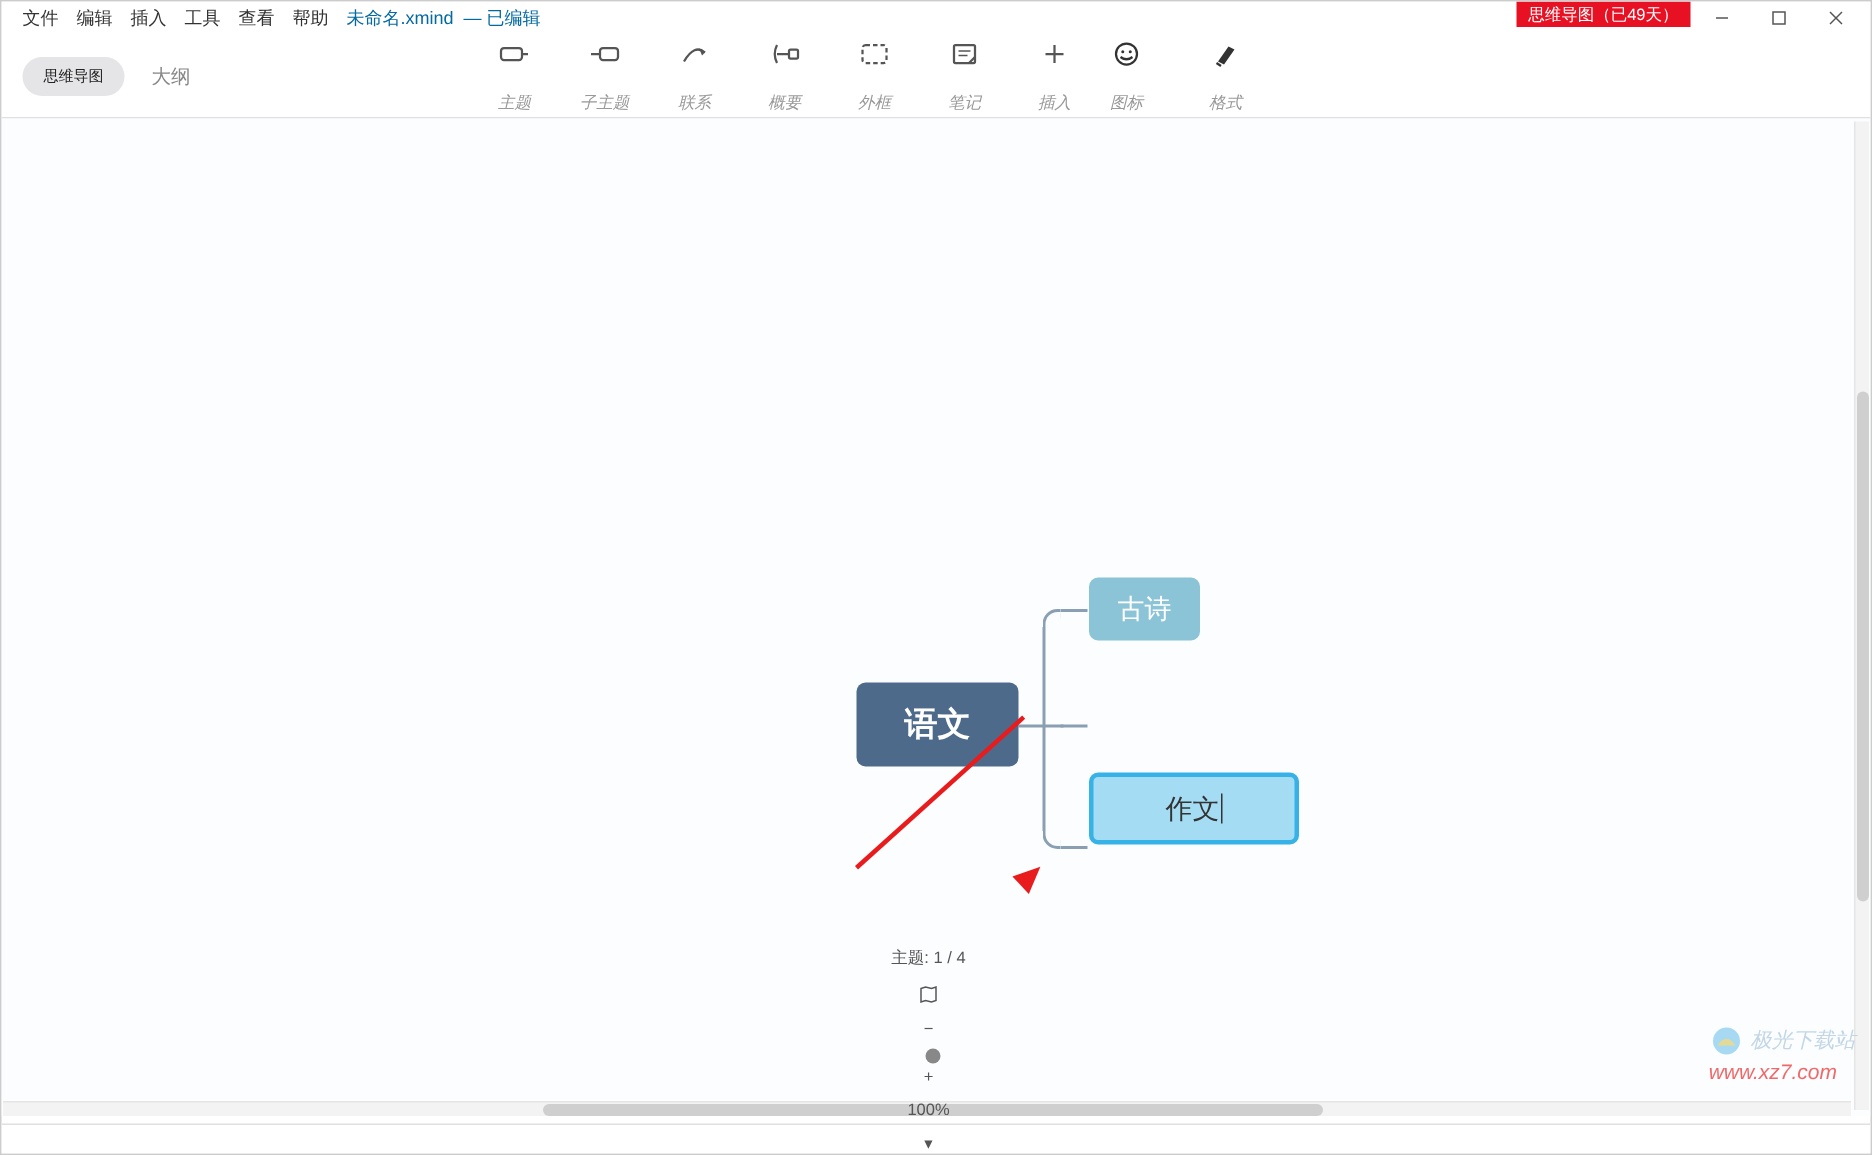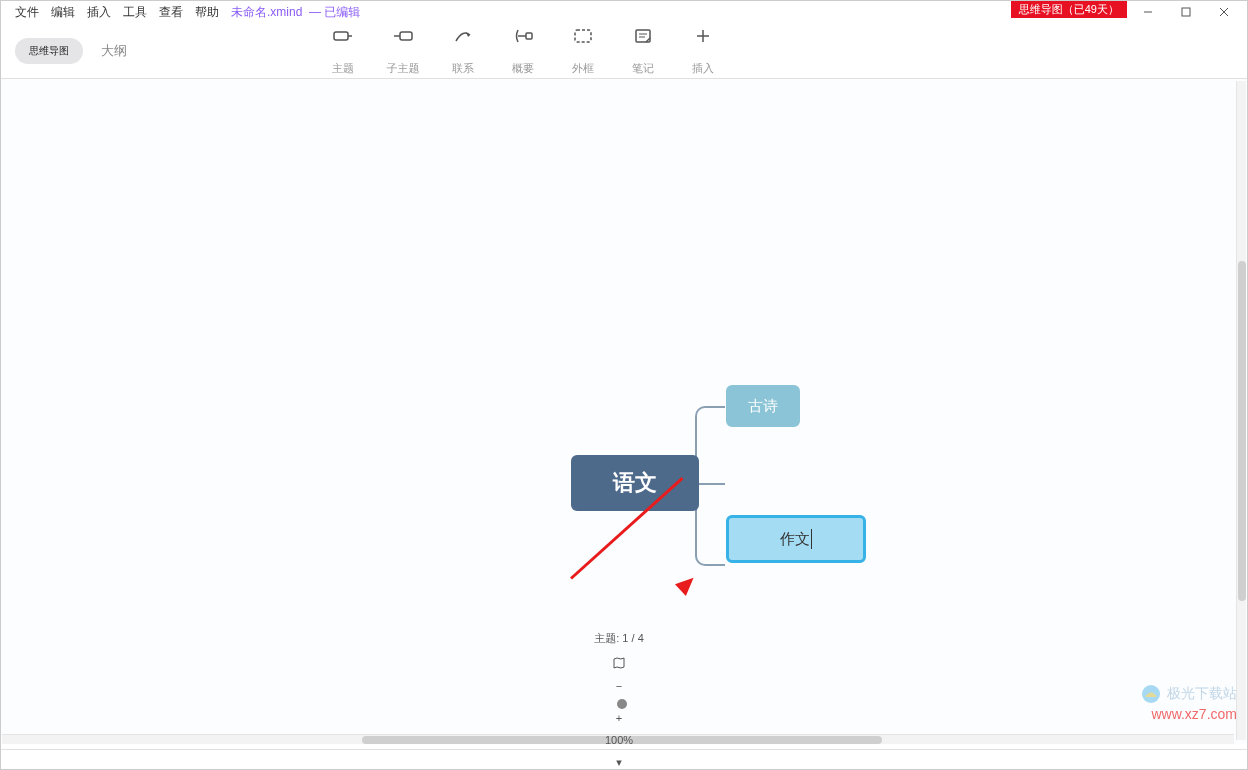--- a/index.html
+++ b/index.html
@@ -1,47 +1,47 @@
 <!DOCTYPE html>
 <html><head>
 <meta charset="utf-8">
 <style>
 * { margin: 0; padding: 0; box-sizing: border-box; font-family: "Microsoft YaHei", sans-serif; }
 body { width: 1248px; height: 770px; background: #fff; overflow: hidden; position: relative; border: 1px solid #ccc; }
 
 
 .menu-bar { display: flex; align-items: center; height: 22px; background: #fff; font-size: 12px; color: #333; padding-left: 8px; }
 .menu-item { padding: 2px 6px; cursor: pointer; }
-.file-title { margin-left: 6px; color: #8b5cf6; font-size: 12px; }
+.file-title { margin-left: 6px; color: #0369a1; font-size: 12px; }
 .trial-badge { position: absolute; right: 120px; top: 0; background: #e81123; color: #fff; font-size: 11px; padding: 1px 8px; }
 .window-controls { position: absolute; right: 4px; top: 0; display: flex; gap: 0; }
 .wc-btn { width: 38px; height: 22px; display: flex; align-items: center; justify-content: center; color: #555; font-size: 11px; }
 
 
 .toolbar { display: flex; align-items: center; height: 56px; border-bottom: 1px solid #e0e0e0; background: #fff; }
 .view-tabs { display: flex; align-items: center; gap: 6px; margin-left: 14px; }
 .pill-btn { background: #e5e5e7; border-radius: 18px; padding: 6px 14px; font-size: 10px; color: #222; }
 .tab-plain { padding: 6px 12px; font-size: 13px; color: #888; }
 .tool-group { display: flex; gap: 12px; margin-left: 180px; }
-.tool-btn { display: flex; flex-direction: column; align-items: center; width: 48px; color: #444; font-size: 11px; gap: 14px; }
+.tool-btn { display: flex; flex-direction: column; align-items: center; width: 48px; color: #444; font-size: 11px; gap: 14px; font-style: italic; }
 .tool-btn .ic { width: 22px; height: 22px; display: flex; align-items: center; justify-content: center; color: #555; }
 .tool-btn .lbl { color: #999; font-size: 11px; }
 .right-tools { margin-left: auto; margin-right: 20px; display: flex; gap: 40px; }
 .far-right-tools { display: flex; gap: 18px; margin-right: 16px; }
 
 
 .canvas-wrap { position: relative; width: 100%; height: 665px; background: #fbfdff; overflow: hidden; }
 .scrollbar-v { position: absolute; right: 1px; top: 2px; width: 10px; height: calc(100% - 6px); background: #f3f3f3; border-left: 1px solid #e5e5e5; }
 .scrollbar-v .thumb { position: absolute; top: 180px; left: 1px; width: 8px; height: 340px; background: #cfcfcf; border-radius: 4px; }
 .scrollbar-h { position: absolute; left: 1px; bottom: 0; height: 10px; width: calc(100% - 14px); background: #f3f3f3; border-top: 1px solid #e5e5e5; }
 .scrollbar-h .thumb { position: absolute; left: 360px; top: 1px; height: 8px; width: 520px; background: #cfcfcf; border-radius: 4px; }
 
 
-.node-root { position: absolute; left: 570px; top: 376px; width: 128px; height: 56px; background: #4e6a8b; color: #fff; border-radius: 6px; display: flex; align-items: center; justify-content: center; font-size: 22px; font-weight: bold; }
-.node-sub { position: absolute; background: #8bc4d6; border: 2px solid #8bc4d6; color: #fff; border-radius: 6px; display: flex; align-items: center; justify-content: center; font-size: 15px; padding: 0 16px; height: 42px; text-align: center; }
+.node-root { position: absolute; left: 570px; top: 376px; width: 108px; height: 56px; background: #4e6a8b; color: #fff; border-radius: 6px; display: flex; align-items: center; justify-content: center; font-size: 22px; font-weight: bold; }
+.node-sub { position: absolute; background: #8bc4d6; border: 2px solid #8bc4d6; color: #fff; border-radius: 6px; display: flex; align-items: center; justify-content: center; font-size: 18px; padding: 0 16px; height: 42px; text-align: center; }
 .node-sub.editing { background: #a4dcf4; border: 3px solid #37b2e6; color: #333; }
 .node1 { left: 725px; top: 306px; width: 74px; }
 .node2 { left: 725px; top: 384px; width: 94px; }
 .node3 { left: 725px; top: 436px; width: 140px; height: 48px; }
 
 
 .connector { position: absolute; border: none; }
 .line-h-root { left: 678px; top: 404px; width: 30px; height: 0; border-top: 2px solid #8aa0b2; }
 .trunk-v { left: 706px; top: 328px; width: 0; height: 158px; border-left: 2px solid #8aa0b2; border-radius: 0; }
 .branch1 { left: 706px; top: 327px; width: 18px; height: 0; border-top: 2px solid #8aa0b2; }
@@ -52,21 +52,21 @@
 
 
 .arrow-line { position: absolute; left: 570px; top: 498px; width: 150px; height: 0; border-top: 3px solid #e81c1c; transform-origin: left center; transform: rotate(-42deg); }
 .arrow-head { position: absolute; left: 678px; top: 496px; width: 0; height: 0; border-left: 8px solid transparent; border-right: 8px solid transparent; border-bottom: 18px solid #e81c1c; transform: rotate(47deg); }
 
 
 .status-bar { position: absolute; bottom: 0; left: 0; right: 0; height: 20px; border-top: 1px solid #e0e0e0; display: flex; align-items: center; justify-content: flex-end; font-size: 11px; color: #555; padding-right: 10px; gap: 10px; background: #fff; flex-direction: column; }
 .zoom-line { width: 60px; height: 4px; background: #ddd; position: relative; border-radius: 2px; }
 .zoom-line .dot { position: absolute; left: 28px; top: -3px; width: 10px; height: 10px; background: #888; border-radius: 50%; }
 
-.watermark { position: absolute; right: 10px; bottom: 22px; color: #b5cde0; font-size: 14px; opacity: .8; pointer-events: none; text-align: right; }
+.watermark { position: absolute; right: 10px; bottom: 22px; color: #b5cde0; font-size: 14px; font-style: italic; opacity: .8; pointer-events: none; }
 .wm-logo { display: inline-block; width: 24px; height: 24px; vertical-align: middle; }
 
 .text-cursor { display: inline-block; width: 1px; height: 20px; background: #333; margin-left: 1px; vertical-align: middle; }
 
 svg { display: block; }
 </style>
 </head>
 <body>
 
 <div class="menu-bar">
@@ -168,20 +168,42 @@
           <svg width="22" height="18">
             <line x1="11" y1="3" x2="11" y2="15" stroke="#555" stroke-width="1.5"></line>
             <line x1="5" y1="9" x2="17" y2="9" stroke="#555" stroke-width="1.5"></line>
           </svg>
         </span>
       <span class="lbl">插入</span>
     </div>
   </div>
 
 
+  <div class="far-right-tools">
+    <div class="tool-btn">
+      <span class="ic">
+          <svg width="22" height="18">
+            <circle cx="11" cy="9" r="7" fill="none" stroke="#333" stroke-width="1.5"></circle>
+            <circle cx="8.5" cy="7.5" r="1" fill="#333"></circle>
+            <circle cx="13.5" cy="7.5" r="1" fill="#333"></circle>
+            <path d="M7 11 Q11 14 15 11" fill="none" stroke="#333" stroke-width="1.5"></path>
+          </svg>
+        </span>
+      <span class="lbl">图标</span>
+    </div>
+    <div class="tool-btn">
+      <span class="ic">
+          <svg width="22" height="18">
+            <path d="M6 14 L13 4 L17 6 L10 16 Z" fill="#333"></path>
+            <path d="M5 15 L8 17" stroke="#333" stroke-width="1.5"></path>
+          </svg>
+        </span>
+      <span class="lbl">格式</span>
+    </div>
+  </div>
 </div>
 
 <div class="canvas-wrap">
 
   <div class="connector line-h-root"></div>
   <div class="curve-top"></div>
   <div class="curve-bottom"></div>
   <div class="connector branch1"></div>
   <div class="connector branch2"></div>
   <div class="connector branch3"></div>

